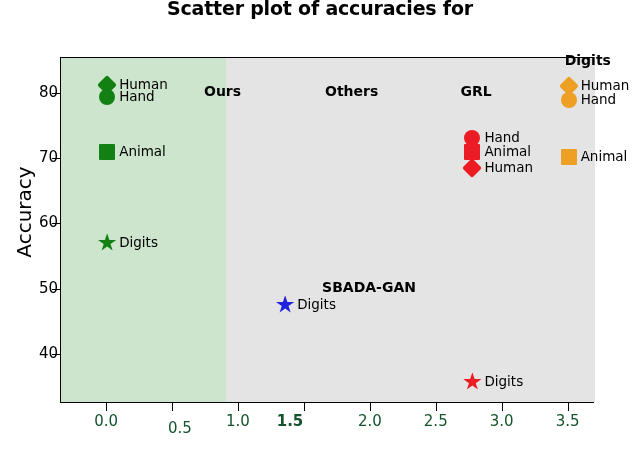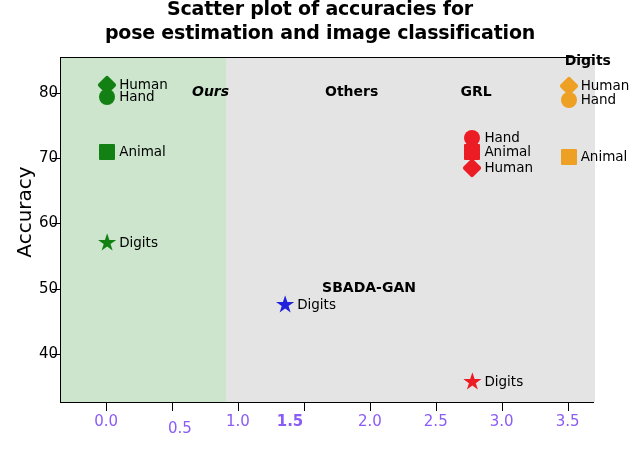--- a/index.html
+++ b/index.html
@@ -24,21 +24,21 @@
     border:1.6px solid #000;box-sizing:border-box;background:#fff;
   }
   .band{position:absolute;top:0;height:100%;}
   .band-ours{left:0;width:165px;background:#cce5cc;}
   .band-others{left:165px;width:369px;background:#e4e4e4;}
 
   
   .ytick{position:absolute;left:52px;width:8px;height:0;border-top:1.6px solid #000;}
   .ytlabel{position:absolute;right:595px;width:60px;text-align:right;font-size:15px;color:#000;}
   .xtick{position:absolute;top:403px;width:0;height:8px;border-left:1.6px solid #000;}
-  .xtlabel{position:absolute;top:412px;width:60px;margin-left:-30px;text-align:center;font-size:15px;color:#8b5cf6;}
+  .xtlabel{position:absolute;top:412px;width:60px;margin-left:-30px;text-align:center;font-size:15px;color:#14532d;}
 
   .ylabel{
     position:absolute;left:-96px;top:200px;width:240px;text-align:center;
     font-size:20px;color:#000;transform:rotate(-90deg);transform-origin:center center;
   }
   .xlabel{
     position:absolute;left:60px;top:437px;width:534px;text-align:center;
     font-size:20px;color:#000;
   }
 
@@ -55,21 +55,20 @@
   .mlabel{position:absolute;font-size:13.5px;color:#000;white-space:nowrap;}
   .glabel{position:absolute;font-size:14px;font-weight:bold;color:#000;white-space:nowrap;}
 </style>
 </head>
 <body>
 
 <div id="fig">
 
   <div class="title">
     <span>Scatter plot of accuracies for</span>
-    <span class="l2">pose estimation and image classification</span>
   </div>
 
   <div class="ylabel">Accuracy</div>
 
   <div id="ticklayer">
       <div class="ytick" style="top: 92.9057px;"></div>
       <div class="ytlabel" style="top: 82.9057px;">80</div>
       <div class="ytick" style="top: 158.189px;"></div>
       <div class="ytlabel" style="top: 148.189px;">70</div>
       <div class="ytick" style="top: 223.472px;"></div>
@@ -117,21 +116,21 @@
         <div class="mk star" style="left: 411.378px; top: 323.804px; width: 19px; height: 19px; background: rgb(236, 28, 36);"></div>
         <div class="mlabel" style="left: 423.378px; top: 314.804px;">Digits</div>
         <div class="mk diamond" style="left: 507.63px; top: 28.0717px; width: 14px; height: 14px; background: rgb(237, 160, 35);"></div>
         <div class="mlabel" style="left: 519.63px; top: 19.0717px;">Human</div>
         <div class="mk circle" style="left: 507.63px; top: 41.7811px; width: 16px; height: 16px; background: rgb(237, 160, 35);"></div>
         <div class="mlabel" style="left: 519.63px; top: 32.7811px;">Hand</div>
         <div class="mk square" style="left: 507.63px; top: 99.2302px; width: 16px; height: 16px; background: rgb(237, 160, 35);"></div>
         <div class="mlabel" style="left: 519.63px; top: 90.2302px;">Animal</div>
         <div class="mk star" style="left: 224.148px; top: 246.77px; width: 19px; height: 19px; background: rgb(34, 34, 221);"></div>
         <div class="mlabel" style="left: 236.148px; top: 237.77px;">Digits</div>
-        <div class="glabel" style="left: 131px; top: 24.9472px; font-style: italic;">Ours</div>
+        <div class="glabel" style="left: 143px; top: 24.9472px;">Ours</div>
         <div class="glabel" style="left: 264px; top: 24.9472px;">Others</div>
         <div class="glabel" style="left: 399.511px; top: 24.9472px;">GRL</div>
         <div class="glabel" style="left: 503.674px; top: -5.73585px;">Digits</div>
         <div class="glabel" style="left: 261.067px; top: 220.796px;">SBADA-GAN</div>
       </div>
   </div>
 
 </div>
 
 </body></html>

